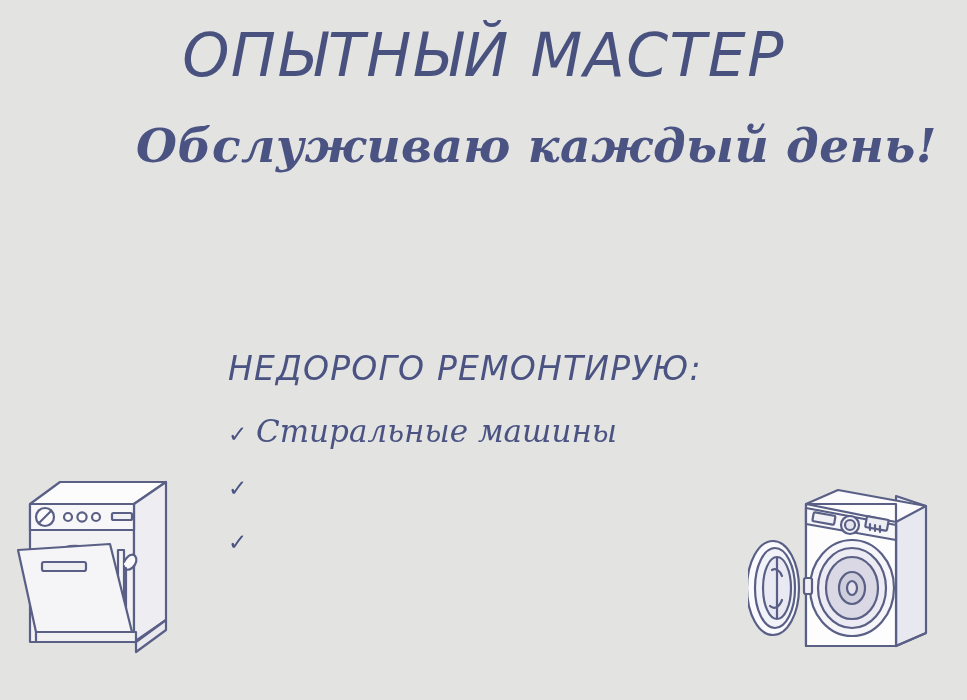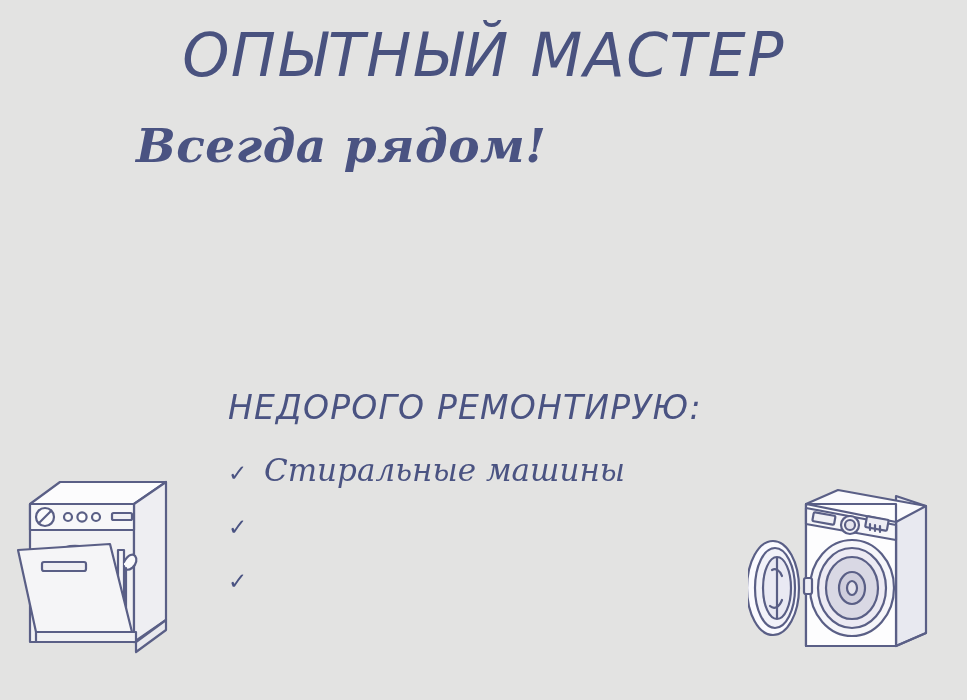--- a/index.html
+++ b/index.html
@@ -59,21 +59,20 @@
     width: 620px;
   }
   .services-title {
     font-family: "DejaVu Sans", sans-serif;
     font-style: italic;
     font-size: 33px;
     line-height: 42px;
     letter-spacing: 1.2px;
     color: #4a5382;
     white-space: nowrap;
-    margin-top: 39px;
   }
   .service-list {
     list-style: none;
     margin: 14px 0 0 0;
     padding: 0;
   }
   .service-item {
     display: flex;
     align-items: baseline;
     font-family: "DejaVu Serif", serif;
@@ -84,38 +83,38 @@
     white-space: nowrap;
   }
   .check {
     display: inline-block;
     width: 26px;
     font-family: "DejaVu Sans", sans-serif;
     font-size: 23px;
     font-style: normal;
     color: #4a5382;
   }
-  .service-label { margin-left: 10px; }
+  .service-label { margin-left: 2px; }
 
   
   .art {
     position: absolute;
   }
   #dishwasher-art { left: 14px; top: 472px; }
   #washer-art     { left: 748px; top: 478px; }
 </style>
 </head>
 <body>
 
 <div id="poster">
 
   <div class="headline">ОПЫТНЫЙ МАСТЕР</div>
 
   <div class="tagline-block">
-    <div class="tagline">Всегда рядом!</div>
+    <div class="tagline">Обслуживаю каждый день!</div>
   </div>
 
   <div class="services-block">
     <div class="services-title">НЕДОРОГО РЕМОНТИРУЮ:</div>
     <ul class="service-list">
       <li class="service-item">
         <span class="check">✓</span>
         <span class="service-label">Стиральные машины</span>
       </li>
       <li class="service-item">

